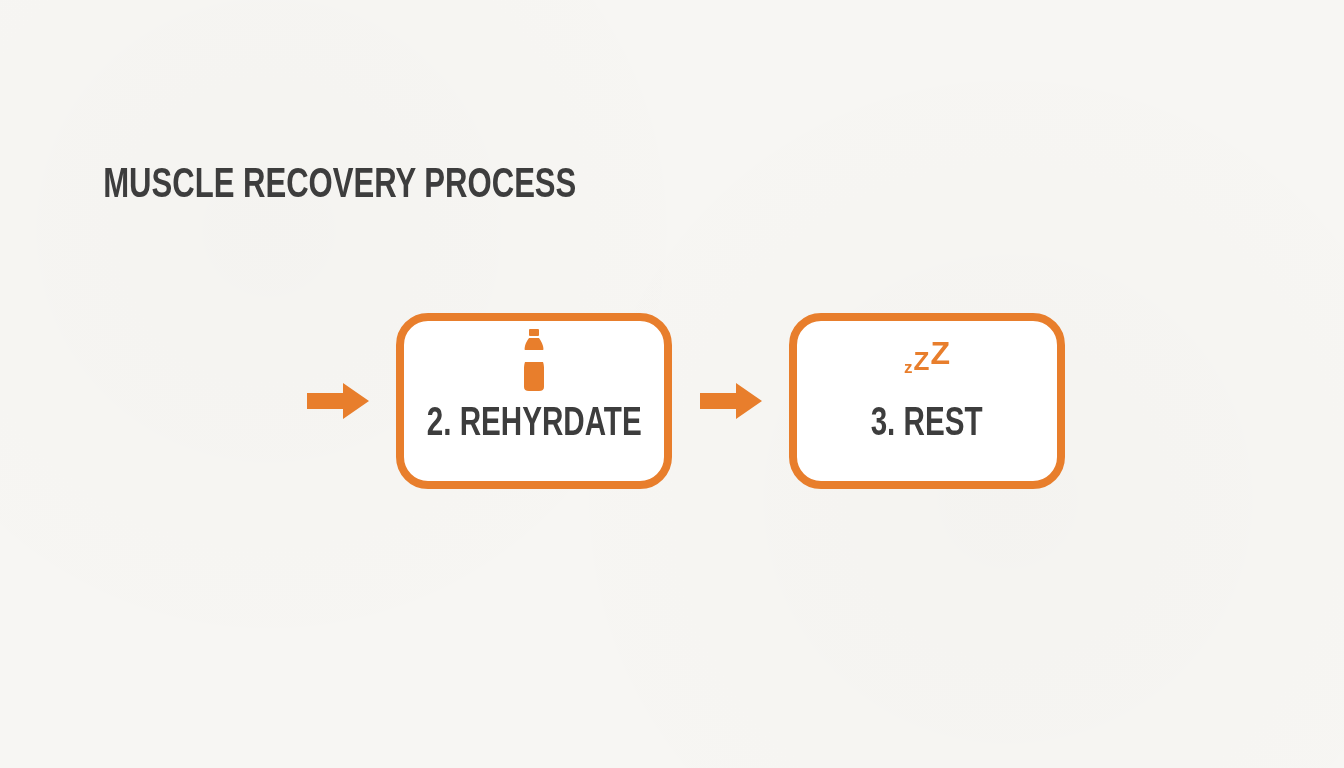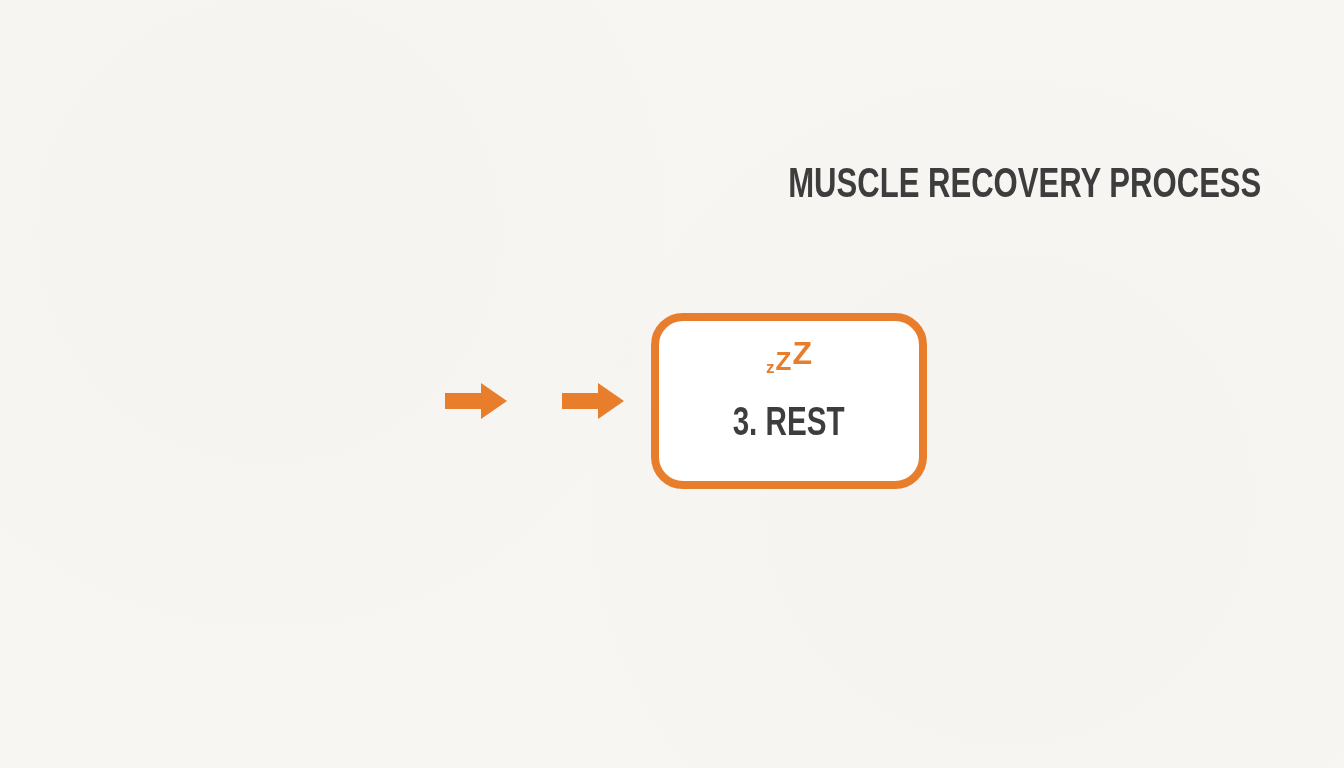--- a/index.html
+++ b/index.html
@@ -18,21 +18,21 @@
     position:relative;
     width:1344px;height:768px;
     background:
       radial-gradient(circle at 20% 30%, rgba(0,0,0,0.012), transparent 40%),
       radial-gradient(circle at 75% 65%, rgba(0,0,0,0.012), transparent 45%),
       var(--page-bg);
   }
   .title-wrap{
     position:absolute;
     top:162px;left:0;right:0;
-    text-align:right;
+    text-align:left;
     padding-left:20px;
   }
   .title-text{
     display:inline-block;
     font-size:42px;
     font-weight:bold;
     color:var(--heading);
     letter-spacing:0px;
     line-height:1;
     transform:scaleX(0.74);
@@ -101,20 +101,40 @@
 
   <div class="flow">
 
 
     <div class="arrow-cell">
       <svg width="62" height="38" viewBox="0 0 62 38">
         <polygon points="0,11 36,11 36,1 62,19 36,37 36,27 0,27" fill="#E87E2C"></polygon>
       </svg>
     </div>
 
+    <div class="step-box">
+      <div class="icon-area">
+        <svg width="28" height="64" viewBox="0 0 28 64">
+          <rect x="9" y="0" width="10" height="7" rx="1" fill="#E87E2C"></rect>
+          <path d="M9 9
+                   C9 9 6 13 5 17
+                   C4 20 5 23 6 25
+                   C7 28 6 30 5 33
+                   C4 36 4 38 4 40
+                   L4 58 Q4 62 9 62 L19 62 Q24 62 24 58
+                   L24 40
+                   C24 38 24 36 23 33
+                   C22 30 21 28 22 25
+                   C23 23 24 20 23 17
+                   C22 13 19 9 19 9 Z" fill="#E87E2C"></path>
+          <rect x="3" y="21" width="22" height="12" fill="#FFFFFF"></rect>
+        </svg>
+      </div>
+      <span class="step-label">2. REHYRDATE</span>
+    </div>
 
     <div class="arrow-cell">
       <svg width="62" height="38" viewBox="0 0 62 38">
         <polygon points="0,11 36,11 36,1 62,19 36,37 36,27 0,27" fill="#E87E2C"></polygon>
       </svg>
     </div>
 
     <div class="step-box">
       <div class="icon-area">
         <span class="zzz-wrap">

